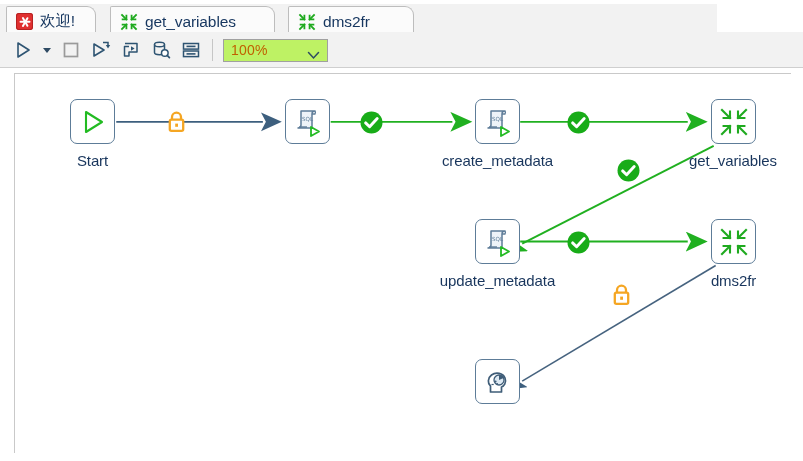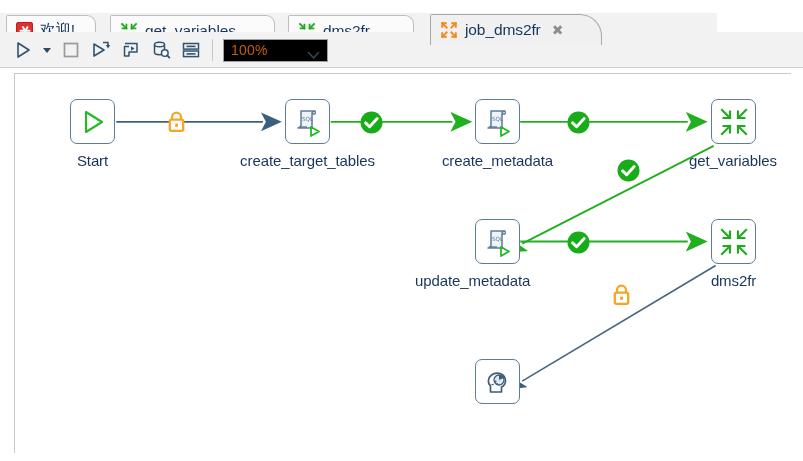--- a/index.html
+++ b/index.html
@@ -6,21 +6,21 @@
   body{
     width:803px;height:461px;overflow:hidden;
     background:#ffffff;
     font-family:"Liberation Sans", sans-serif;
     -webkit-font-smoothing:antialiased;
   }
   #app{position:relative;width:803px;height:461px;}
 
   
   .tabbar{
-    position:absolute;left:0;top:13px;width:717px;height:32px;
+    position:absolute;left:0;top:4px;width:717px;height:32px;
     background:#f2f2f2;
   }
   .tabbar:after{
     content:"";position:absolute;left:0;right:0;bottom:0;height:1px;background:#b8b8b8;
   }
   .tab{
     position:absolute;top:2px;height:30px;
     display:flex;align-items:center;gap:7px;
     padding:0 10px 0 9px;
     box-sizing:border-box;
@@ -63,21 +63,21 @@
   }
   .toolbar:after{
     content:"";position:absolute;left:0;right:0;bottom:0;height:1px;background:#cfcfcf;
   }
   .tbtn{
     width:30px;height:28px;display:flex;align-items:center;justify-content:center;
     flex:0 0 auto;
   }
   .tsep{width:1px;height:22px;background:#c6c6c6;margin:0 6px;flex:0 0 auto;}
   .zoombox{
-    position:relative;width:105px;height:23px;background:#000000;
+    position:relative;width:105px;height:23px;background:#bef264;
     border:1px solid #a0a0a0;box-sizing:border-box;
     display:flex;align-items:center;
     flex:0 0 auto;margin-left:4px;
   }
   .zoomval{font-size:14px;color:#c06000;padding-left:7px;letter-spacing:.2px;}
   .zoomarrow{position:absolute;right:7px;top:6px;}
   .caret{
     width:0;height:0;border-left:4px solid transparent;border-right:4px solid transparent;
     border-top:5px solid #2e4a63;
   }
@@ -142,36 +142,20 @@
             <path d="M11.6 2.6 L11.6 6.4 L15.4 6.4"></path>
           <path d="M2 16 L6.4 11.6"></path>
             <path d="M6.4 15.4 L6.4 11.6 L2.6 11.6"></path>
           <path d="M16 16 L11.6 11.6"></path>
             <path d="M11.6 15.4 L11.6 11.6 L15.4 11.6"></path>
         </g>
       </svg>
       <span class="tab-label">dms2fr</span>
     </div>
 
-    <div class="tab active" style="left:430px;width:172px;border-radius:2px 22px 0 0;">
-      <svg class="tabico" width="18" height="18" viewBox="0 0 18 18">
-        <g fill="none" stroke="#f08a1d" stroke-width="1.9" stroke-linecap="square">
-          <path d="M6.6 6.6 L2.2 2.2"></path>
-            <path d="M2.2 5.8 L2.2 2.2 L5.8 2.2"></path>
-          <path d="M11.4 6.6 L15.8 2.2"></path>
-            <path d="M15.8 5.8 L15.8 2.2 L12.2 2.2"></path>
-          <path d="M6.6 11.4 L2.2 15.8"></path>
-            <path d="M2.2 12.2 L2.2 15.8 L5.8 15.8"></path>
-          <path d="M11.4 11.4 L15.8 15.8"></path>
-            <path d="M15.8 12.2 L15.8 15.8 L12.2 15.8"></path>
-        </g>
-      </svg>
-      <span class="tab-label">job_dms2fr</span>
-      <span class="tab-close">✖</span>
-    </div>
   </div>
 
   <div class="toolbar">
 
     <div class="tbtn">
       <svg width="22" height="22" viewBox="0 0 22 22">
         <path d="M6 4 L17 11 L6 18 Z" fill="none" stroke="#2e5472" stroke-width="1.6" stroke-linejoin="round"></path>
       </svg>
     </div>
 
@@ -320,21 +304,20 @@
 
     <div class="node" style="left:270px;top:25px;">
       <svg width="32" height="32" viewBox="0 0 32 32">
         <path d="M9 5 h14 a3 3 0 0 0 -3 3 v14 h-14 a3 3 0 0 0 3 -3 z" fill="#eef3f8" stroke="#5d7c98" stroke-width="1.5" stroke-linejoin="round"></path>
         <path d="M23 5 a3 3 0 0 1 0 3 h-3" fill="none" stroke="#5d7c98" stroke-width="1.3"></path>
         <text x="15.5" y="15" font-family="DejaVu Sans, sans-serif" font-size="5.6" fill="#5d7c98" text-anchor="middle">SQL</text>
         <path d="M7 21 h8" stroke="#5d7c98" stroke-width="1.4"></path>
         <path d="M19 21 L27 25.5 L19 30 Z" fill="none" stroke="#22bb22" stroke-width="1.8" stroke-linejoin="round"></path>
       </svg>
     </div>
-    <span class="nlabel" style="left:205px;top:78px;width:175px;text-align:center;">create_target_tables</span>
 
     <div class="node" style="left:460px;top:25px;">
       <svg width="32" height="32" viewBox="0 0 32 32">
         <path d="M9 5 h14 a3 3 0 0 0 -3 3 v14 h-14 a3 3 0 0 0 3 -3 z" fill="#eef3f8" stroke="#5d7c98" stroke-width="1.5" stroke-linejoin="round"></path>
         <path d="M23 5 a3 3 0 0 1 0 3 h-3" fill="none" stroke="#5d7c98" stroke-width="1.3"></path>
         <text x="15.5" y="15" font-family="DejaVu Sans, sans-serif" font-size="5.6" fill="#5d7c98" text-anchor="middle">SQL</text>
         <path d="M7 21 h8" stroke="#5d7c98" stroke-width="1.4"></path>
         <path d="M19 21 L27 25.5 L19 30 Z" fill="none" stroke="#22bb22" stroke-width="1.8" stroke-linejoin="round"></path>
       </svg>
     </div>
@@ -358,21 +341,21 @@
 
     <div class="node" style="left:460px;top:145px;">
       <svg width="32" height="32" viewBox="0 0 32 32">
         <path d="M9 5 h14 a3 3 0 0 0 -3 3 v14 h-14 a3 3 0 0 0 3 -3 z" fill="#eef3f8" stroke="#5d7c98" stroke-width="1.5" stroke-linejoin="round"></path>
         <path d="M23 5 a3 3 0 0 1 0 3 h-3" fill="none" stroke="#5d7c98" stroke-width="1.3"></path>
         <text x="15.5" y="15" font-family="DejaVu Sans, sans-serif" font-size="5.6" fill="#5d7c98" text-anchor="middle">SQL</text>
         <path d="M7 21 h8" stroke="#5d7c98" stroke-width="1.4"></path>
         <path d="M19 21 L27 25.5 L19 30 Z" fill="none" stroke="#22bb22" stroke-width="1.8" stroke-linejoin="round"></path>
       </svg>
     </div>
-    <span class="nlabel" style="left:400px;top:198px;width:165px;">update_metadata</span>
+    <span class="nlabel" style="left:400px;top:198px;width:165px;text-align:center;">update_metadata</span>
 
     <div class="node" style="left:696px;top:145px;">
       <svg width="30" height="30" viewBox="0 0 30 30">
         <g fill="none" stroke="#1faa1f" stroke-width="2.1" stroke-linecap="square">
           <path d="M3 3 L11 11"></path>
             <path d="M11 4.6 L11 11 L4.6 11"></path>
           <path d="M27 3 L19 11"></path>
             <path d="M19 4.6 L19 11 L25.4 11"></path>
           <path d="M3 27 L11 19"></path>
             <path d="M11 25.4 L11 19 L4.6 19"></path>

